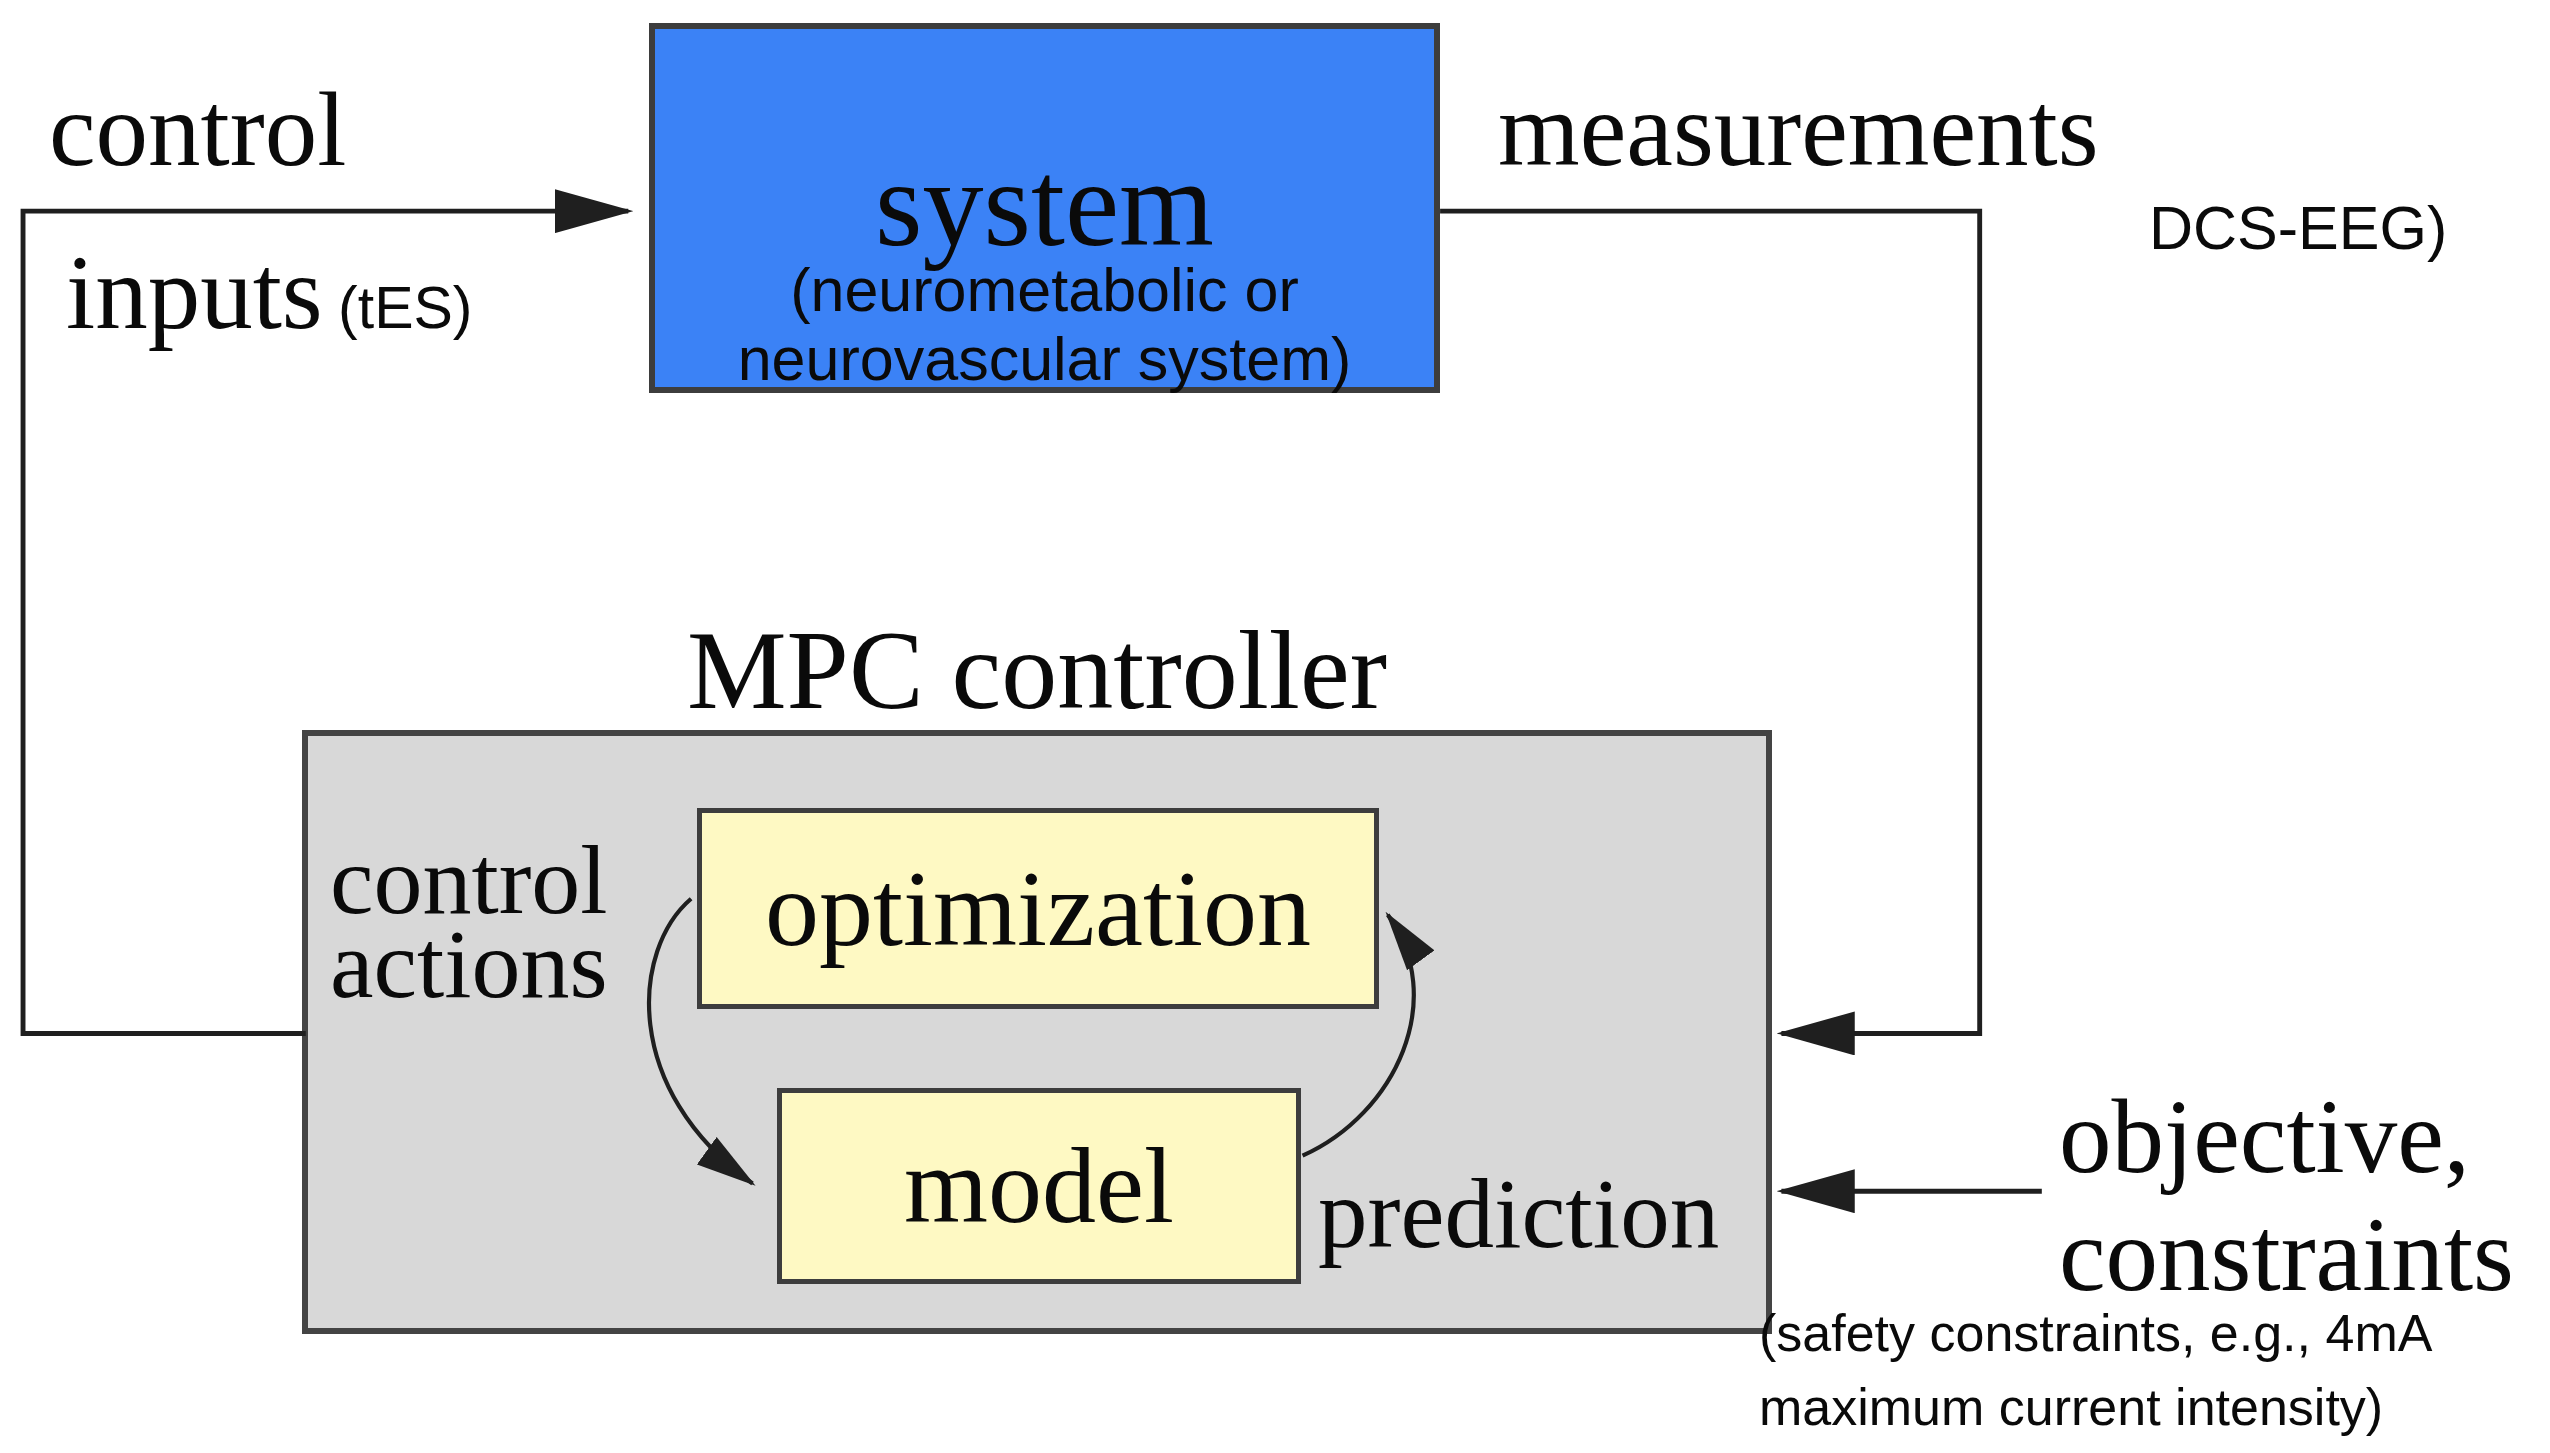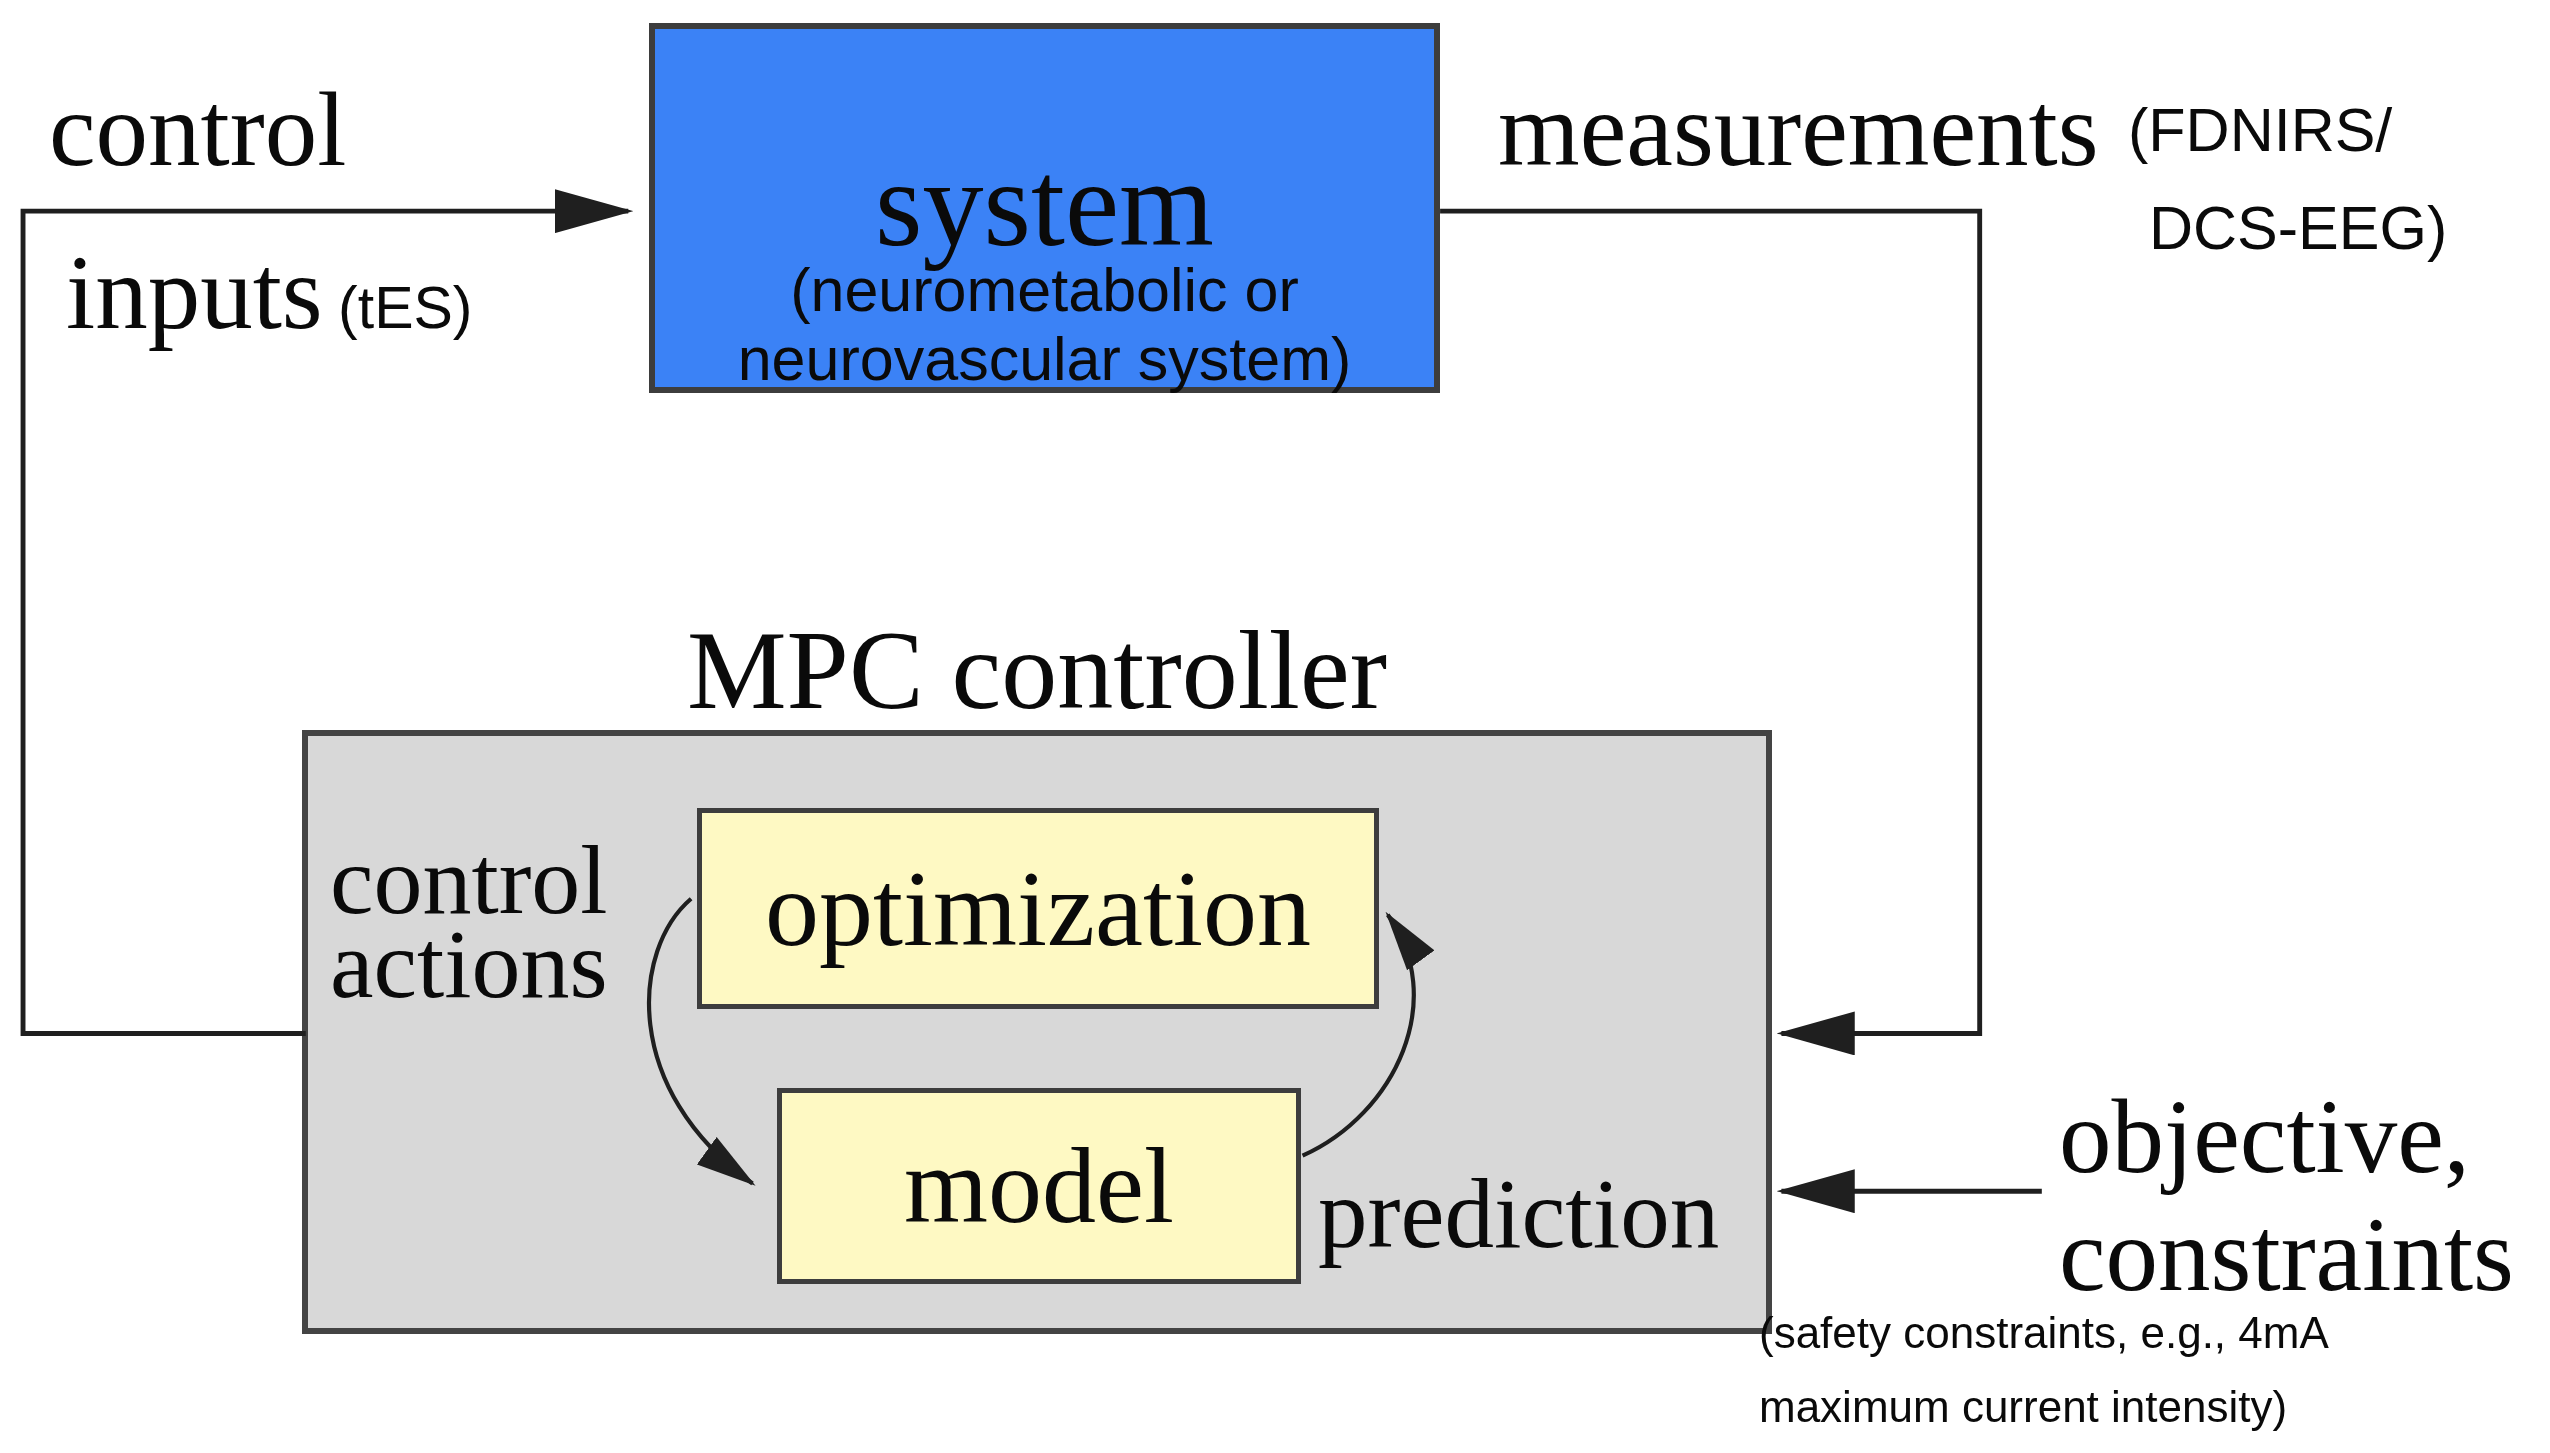--- a/index.html
+++ b/index.html
@@ -44,37 +44,36 @@
     display:flex;align-items:center;justify-content:center;
     font-size:108px;line-height:1;
   }
   .optimization-box{left:697px;top:808px;width:682px;height:201px;}
   .model-box{left:777px;top:1088px;width:524px;height:196px;}
   .lbl-control-actions{left:330px;top:838px;font-size:98px;line-height:84px;}
   .lbl-prediction{left:1318px;top:1164px;font-size:99px;line-height:1;}
 
   
   .lbl-objective{left:2059px;top:1078px;font-size:105px;line-height:118px;}
-  .lbl-safety{left:1759px;top:1296px;font-size:44px;line-height:74px;}
+  .lbl-safety{left:1759px;top:1296px;font-size:52px;line-height:74px;}
 
   
   #wires{position:absolute;left:0;top:0;width:2550px;height:1454px;pointer-events:none;}
 </style>
 </head>
 <body>
 
 <div id="canvas">
 
   <div class="abs serif lbl-control">control</div>
   <div class="abs serif lbl-measurements">measurements</div>
 
   <div class="abs serif lbl-inputs">
     <span>inputs</span><span class="sans ann">(tES)</span>
   </div>
-  <div class="abs sans lbl-meas-ann1">(FDNIRS/</div>
   <div class="abs sans lbl-meas-ann2">DCS-EEG)</div>
 
   <div class="abs system-box">
     <div class="abs serif system-title">system</div>
     <div class="abs sans system-sub1">(neurometabolic or</div>
     <div class="abs sans system-sub2">neurovascular system)</div>
   </div>
 
   <div class="abs serif mpc-title">MPC controller</div>
   <div class="abs mpc-box"></div>

